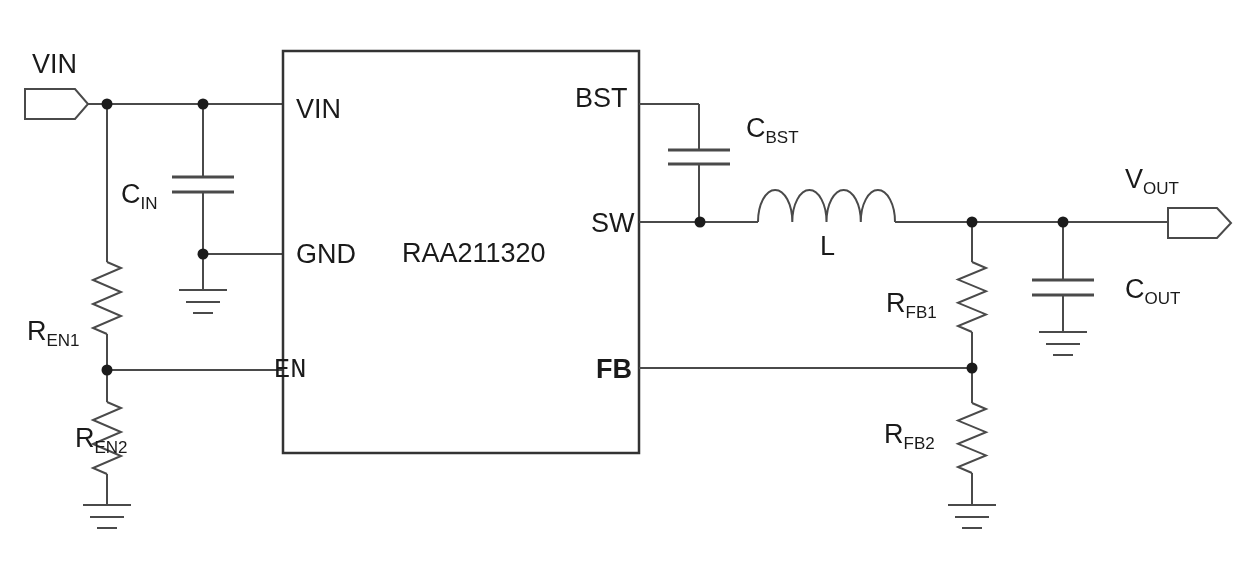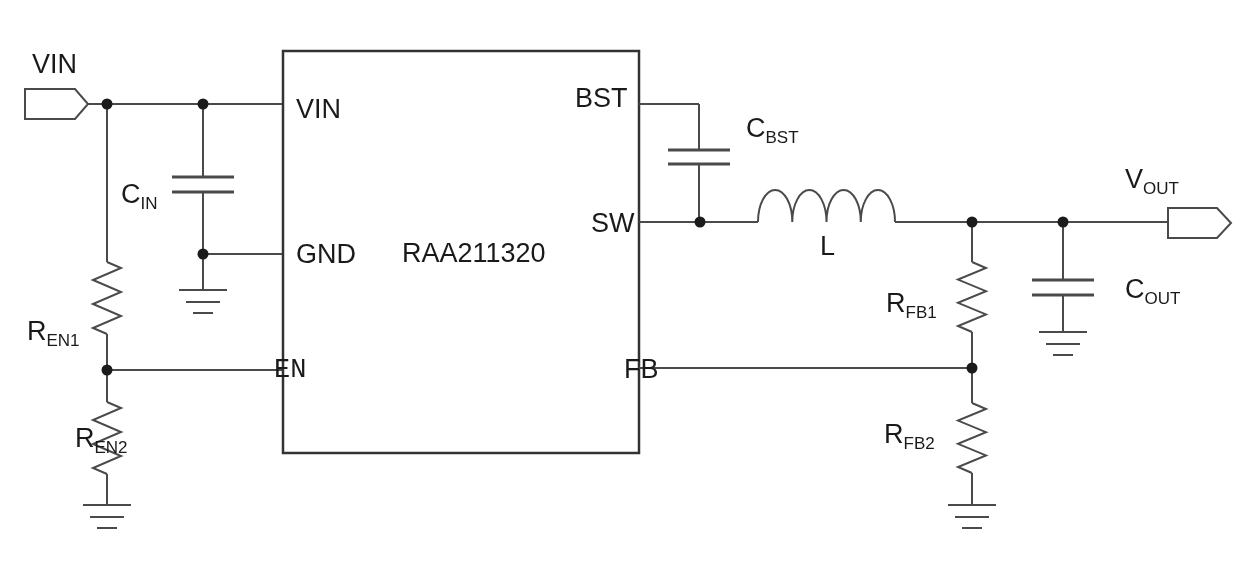--- a/index.html
+++ b/index.html
@@ -179,21 +179,21 @@
 
   <div class="lbl" style="left:27px;top:425px;margin-left:48px;">
     <span>R</span><span class="sub">EN2</span>
   </div>
 
   <div class="lbl" style="left:296px;top:96px;">VIN</div>
   <div class="lbl" style="left:296px;top:241px;">GND</div>
   <div class="lbl" style="left:274px;top:357px;font-family:Liberation Mono, monospace;">EN</div>
   <div class="lbl" style="left:575px;top:85px;">BST</div>
   <div class="lbl" style="left:585px;top:210px;margin-left:6px;">SW</div>
-  <div class="lbl" style="left:624px;top:356px;">FB</div>
+  <div class="lbl" style="left:596px;top:356px;font-weight:bold;">FB</div>
 
   <div class="lbl" style="left:402px;top:240px;">RAA211320</div>
 
   <div class="lbl" style="left:746px;top:115px;">
     <span>C</span><span class="sub">BST</span>
   </div>
 
   <div class="lbl" style="left:820px;top:233px;">L</div>
 
   <div class="lbl" style="left:886px;top:290px;text-align:right;">

